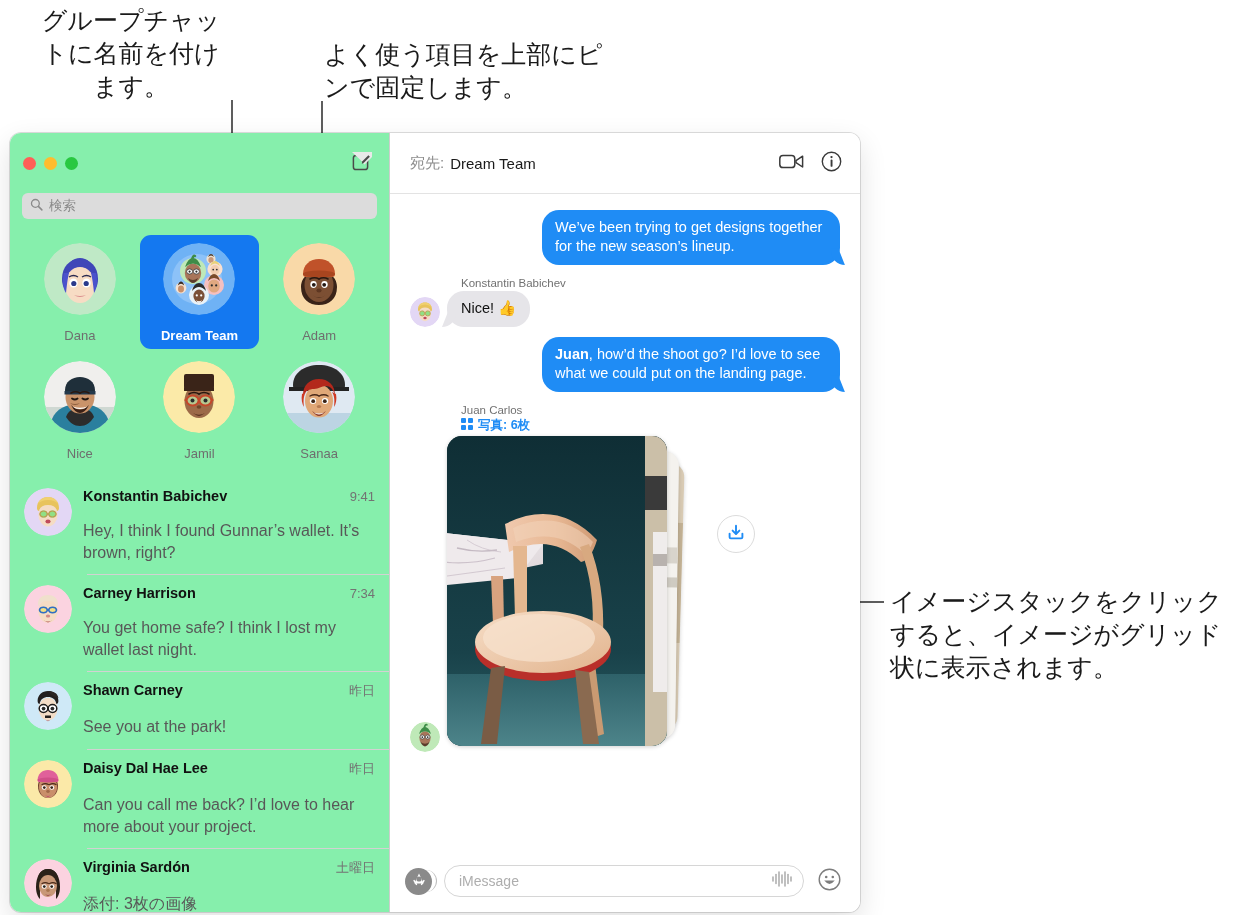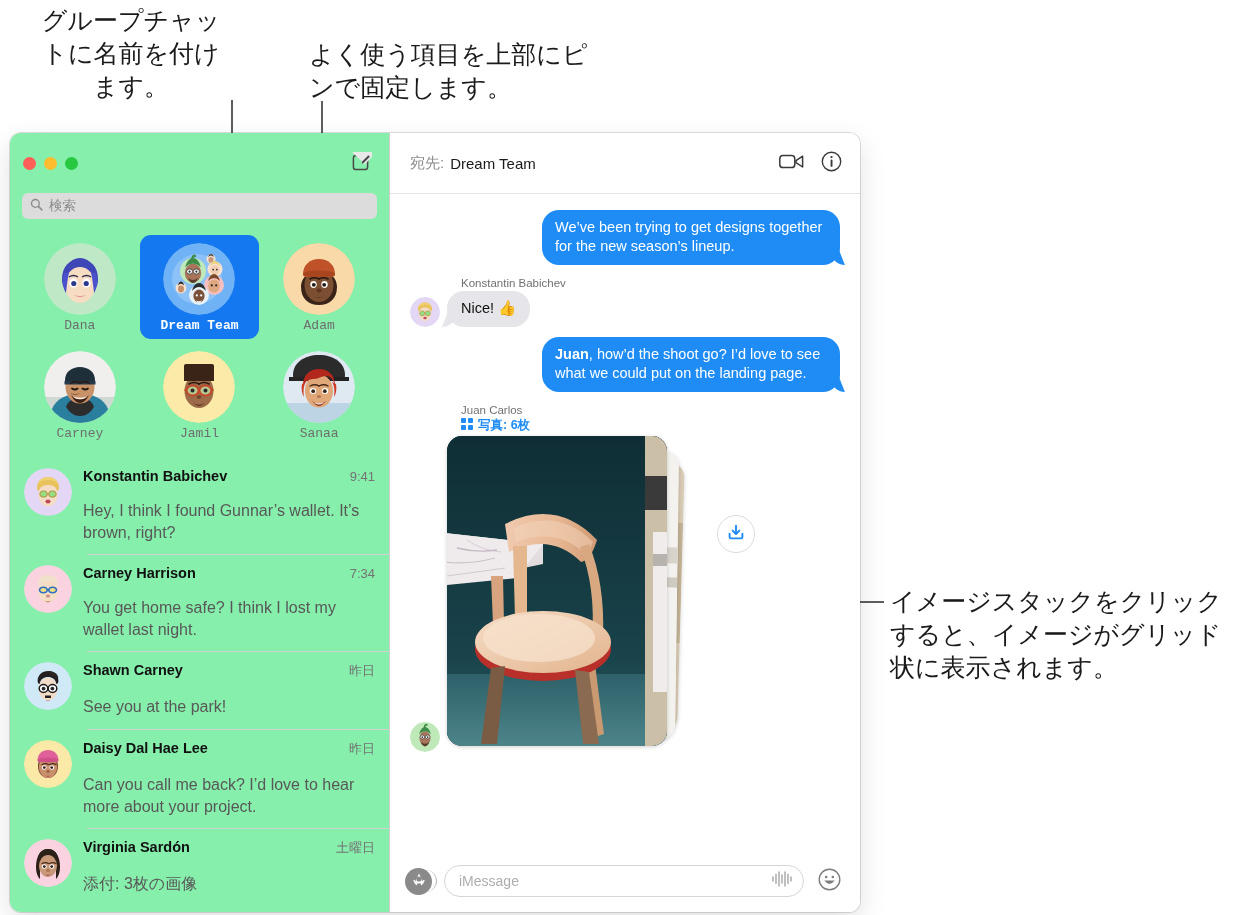--- a/index.html
+++ b/index.html
@@ -13,21 +13,21 @@
 
   
   .callout {
     position: absolute;
     color: #1a1a1a;
     font-size: 25px;
     line-height: 1.32;
     white-space: pre-line;
   }
   #callout-group-name { left: 36px; top: 4px; width: 190px; text-align: center; }
-  #callout-pin       { left: 309px; top: 38px; width: 290px; text-align: left; }
+  #callout-pin       { left: 324px; top: 38px; width: 290px; text-align: left; }
   #callout-stack     { left: 890px; top: 585px; width: 350px; text-align: left; }
 
   .leader { position: absolute; background: #5e5e5e; }
   #leader-1 { left: 231px; top: 100px; width: 2px; height: 160px; }
   #leader-2 { left: 321px; top: 101px; width: 2px; height: 157px; }
   #leader-3 { left: 722px; top: 601px; width: 162px; height: 2px; }
 
   
   .window {
     position: absolute;
@@ -86,23 +86,22 @@
     padding: 8px 4px 6px 4px;
     border-radius: 11px;
   }
   .pin.selected { background: #1478f0; }
   .pin-avatar {
     width: 72px; height: 72px; border-radius: 50%;
     overflow: hidden; position: relative;
     display: block;
   }
   .pin-label {
-    margin-top: 3px; font-size: 13px; color: #6e6e6e;
+    margin-top: 13px; font-size: 13px; color: #6e6e6e;
     white-space: nowrap;
-    font-family: Liberation Mono, monospace;
   }
   .pin.selected .pin-label { color: #ffffff; font-weight: bold; }
 
   
   .conv-list { flex: 1; overflow: hidden; }
   .conv-row {
     display: flex; gap: 11px;
     padding: 11px 14px 11px 14px;
     position: relative;
   }
@@ -380,21 +379,21 @@
               <path d="M20.5 30h31v3.5h-31z" fill="#24384a"></path>
               <path d="M27 32q4.5-2.6 9 0" stroke="#2a1810" stroke-width="1.5" fill="none" stroke-linecap="round"></path>
               <path d="M36 32q4.5-2.6 9 0" stroke="#2a1810" stroke-width="1.5" fill="none" stroke-linecap="round"></path>
               <path d="M28 37.5q3 2 5.6 0" stroke="#241812" stroke-width="1.8" fill="none" stroke-linecap="round"></path>
               <path d="M38.4 37.5q3 2 5.6 0" stroke="#241812" stroke-width="1.8" fill="none" stroke-linecap="round"></path>
               <path d="M26 42q5 2 10 0q-2 2-5 2t-5-2z" fill="#8a5c3c"></path>
               <path d="M27 44q9 9 18 0q-4 8-9 8t-9-8z" fill="#3a2016"></path>
               <path d="M28.5 45.5q7.5 2.5 15 0q-3 2.5-7.5 2.5t-7.5-2.5z" fill="#fff"></path>
             </svg>
           </div>
-          <div class="pin-label">Carney</div>
+          <div class="pin-label">Nice</div>
         </div>
 
         <div class="pin">
           <div class="pin-avatar">
             <svg viewBox="0 0 72 72" width="72" height="72">
               <circle cx="36" cy="36" r="36" fill="#fbeaa8"></circle>
               <rect x="21" y="13" width="30" height="14" rx="2" fill="#3a2418"></rect>
               <ellipse cx="36" cy="40" rx="14.5" ry="17" fill="#9c6a48"></ellipse>
               <path d="M21 27c0-8 6-12 15-12s15 4 15 12v3H21z" fill="#3a2418"></path>
               <path d="M26 33q5-3 10 0" stroke="#2a1810" stroke-width="1.6" fill="none" stroke-linecap="round"></path>

